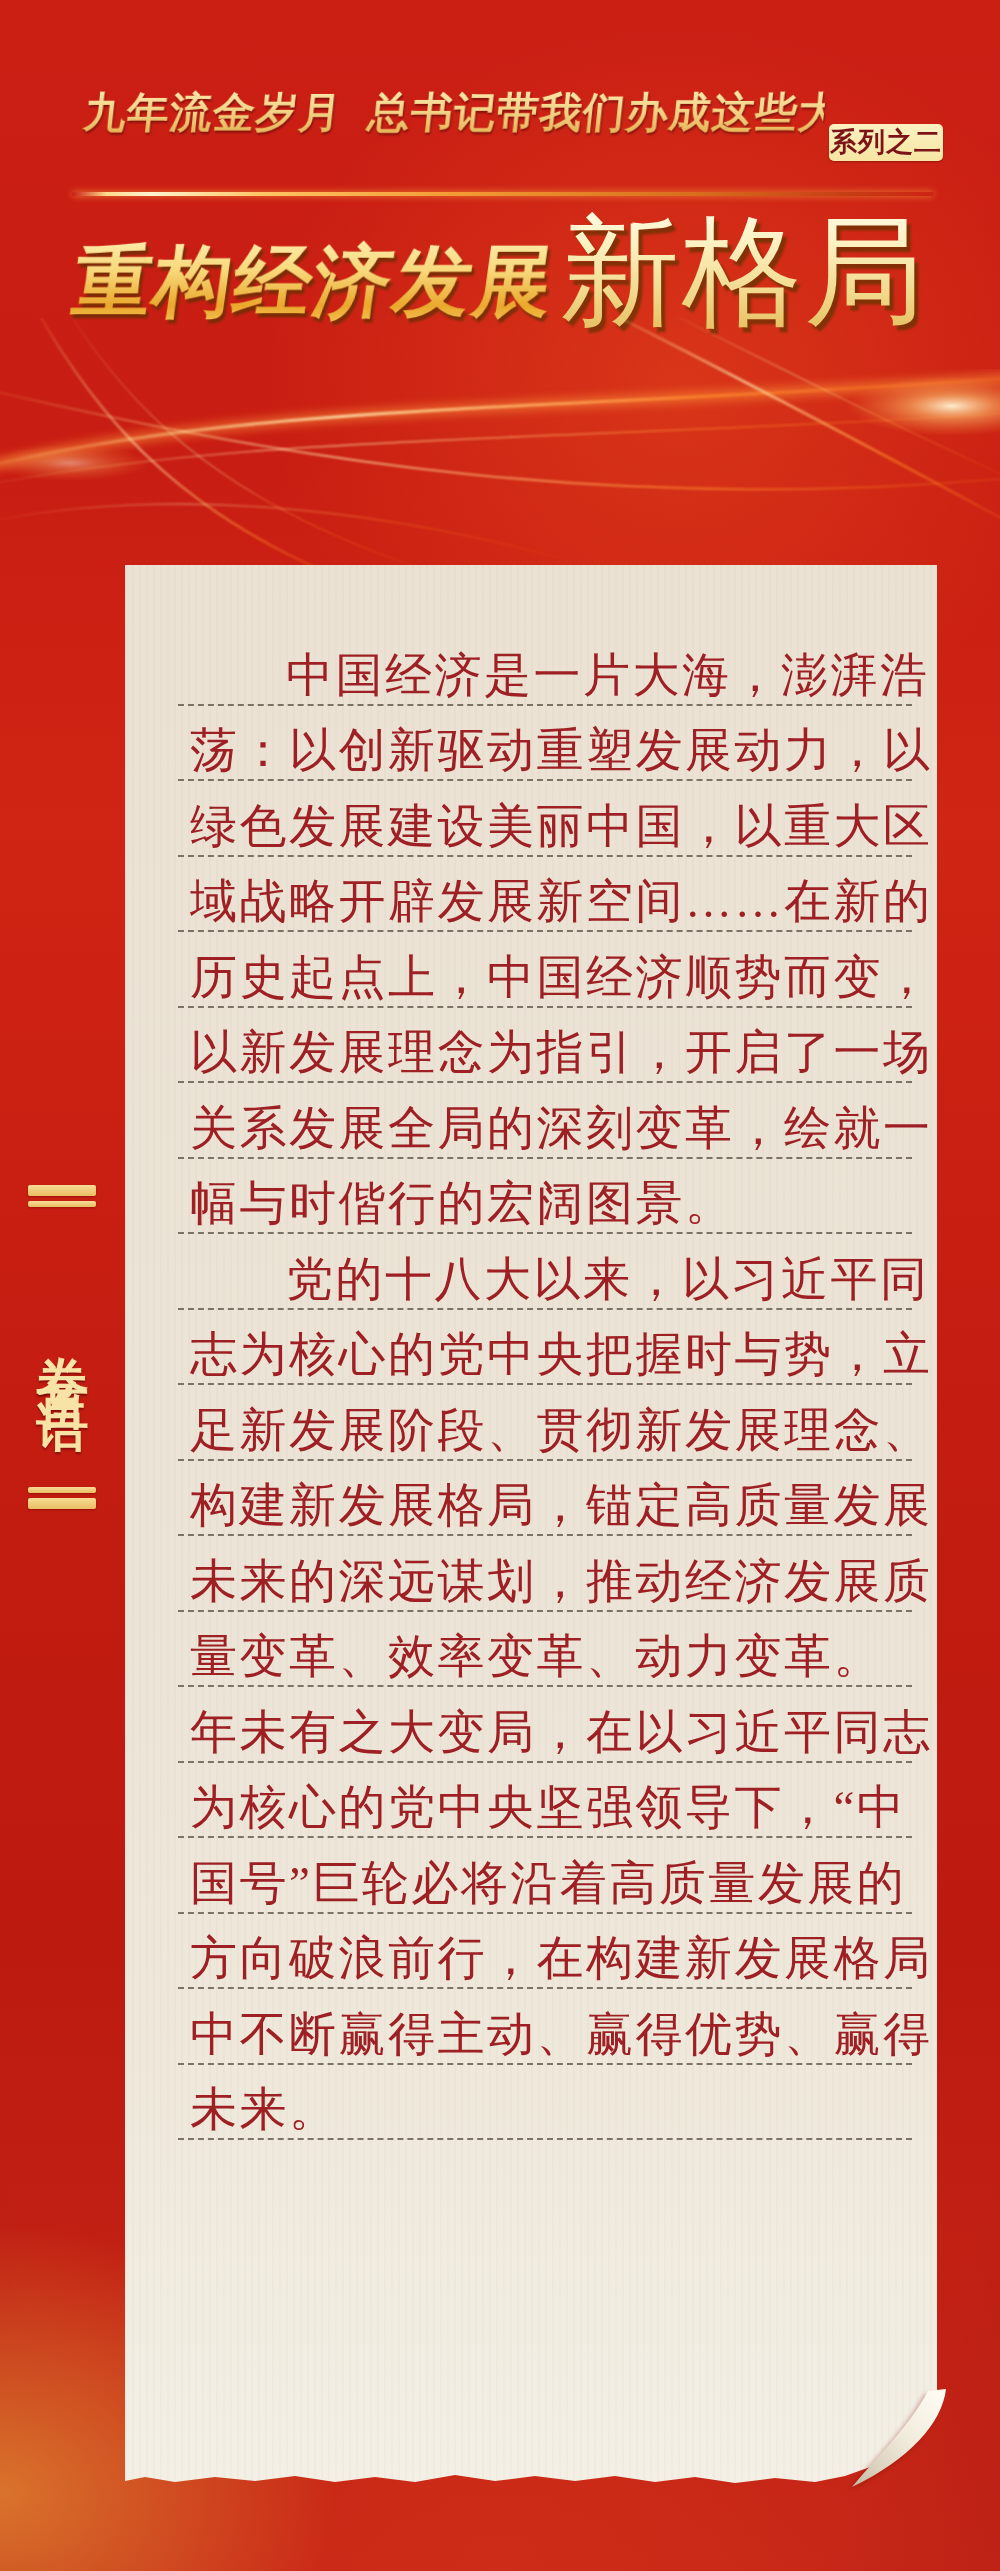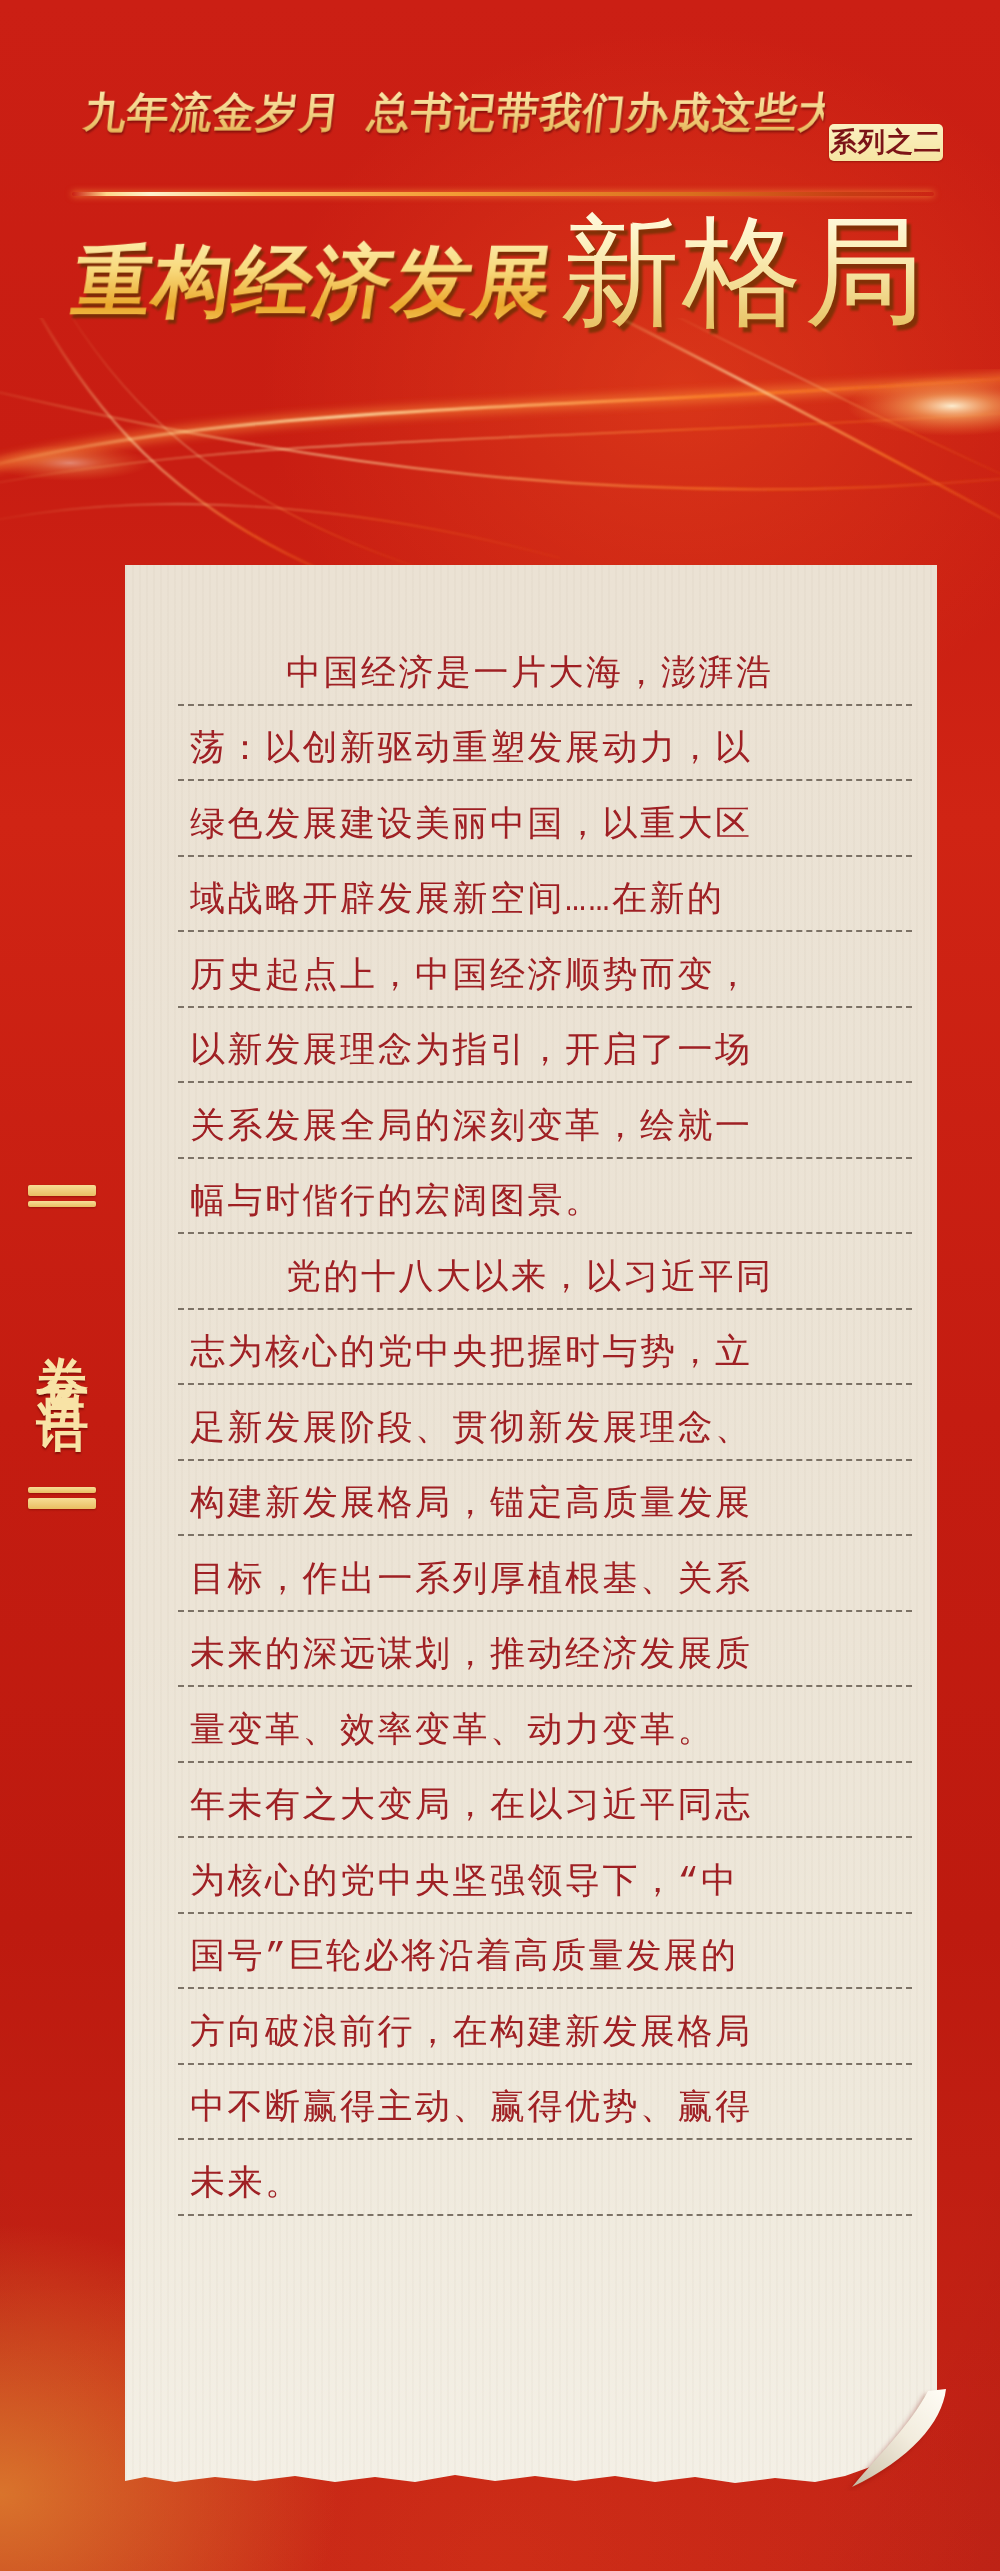--- a/index.html
+++ b/index.html
@@ -78,22 +78,22 @@
       170px 1911px,130px 1916px,90px 1912px,50px 1917px,20px 1912px,0px 1916px);
   }
   .manuscript{position:absolute;left:53px;top:65px;width:734px;}
   .m-line{
     height:75.5px;box-sizing:border-box;
     border-bottom:2px dashed rgba(104,94,82,.85);
     display:flex;align-items:flex-end;padding-bottom:3px;
   }
   .m-line span{
     display:block;padding-left:12px;
-    font-size:35px;line-height:52px;letter-spacing:2.5px;
-    color:#9f2024;font-weight:500;white-space:nowrap;font-family:Liberation Mono, monospace;
+    font-size:47px;line-height:52px;letter-spacing:2.5px;
+    color:#9f2024;font-weight:500;white-space:nowrap;
   }
   .m-line.indent span{padding-left:108px;}
   
   .curl{position:absolute;left:838px;top:2383px;width:116px;height:108px;pointer-events:none;}
   
   .side-tab{position:absolute;left:28px;top:1185px;width:68px;}
   .bar{width:68px;border-radius:2px;background:linear-gradient(180deg,#f7dd96,#e9bd62);
        box-shadow:0 1px 2px rgba(90,0,0,.4);}
   .bar.thick{height:11px;}
   .bar.thin{height:6px;margin-top:5px;}
@@ -188,23 +188,20 @@
     <div class="m-line">
         <span>志为核心的党中央把握时与势，立</span>
       </div>
     <div class="m-line">
         <span>足新发展阶段、贯彻新发展理念、</span>
       </div>
     <div class="m-line">
         <span>构建新发展格局，锚定高质量发展</span>
       </div>
     <div class="m-line">
-        <span>目标，作出一系列厚植根基、关系</span>
-      </div>
-    <div class="m-line">
         <span>未来的深远谋划，推动经济发展质</span>
       </div>
     <div class="m-line">
         <span>量变革、效率变革、动力变革。</span>
       </div>
     <div class="m-line">
         <span>年未有之大变局，在以习近平同志</span>
       </div>
     <div class="m-line">
         <span>为核心的党中央坚强领导下，“中</span>

